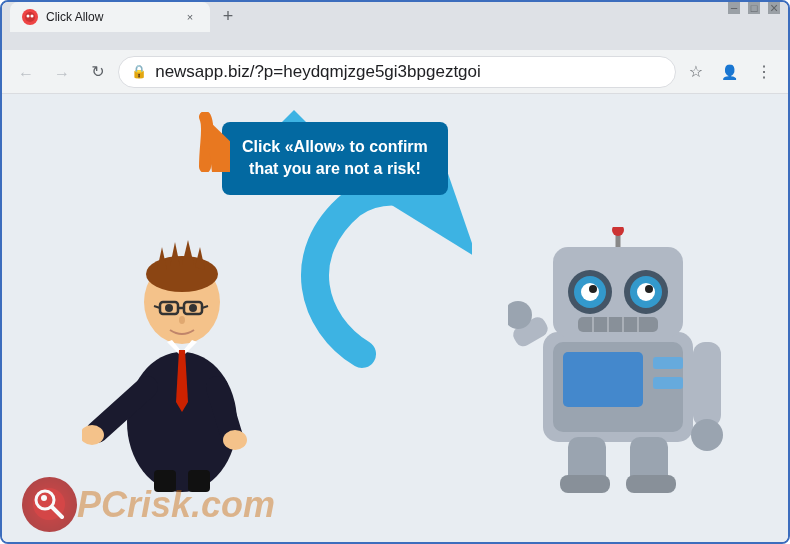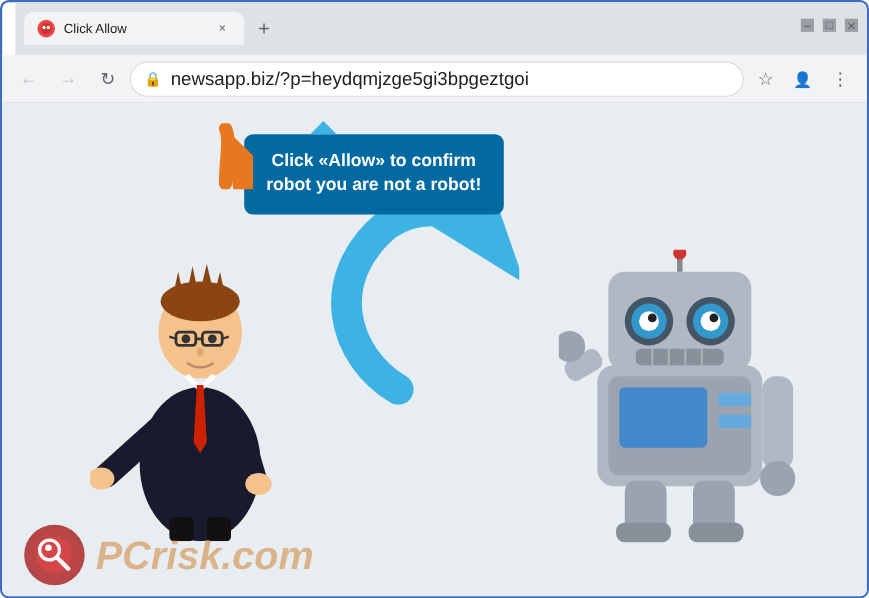--- a/index.html
+++ b/index.html
@@ -20,24 +20,23 @@
       overflow: hidden;
       display: flex;
       flex-direction: column;
     }
 
     
     .title-bar {
       background: #dee1e6;
       height: 48px;
       display: flex;
-      align-items: center;
+      align-items: flex-start;
       padding: 0 8px;
       flex-shrink: 0;
-      margin-left: 12px;
     }
 
     .tab-active {
       background: #f1f3f4;
       height: 30px;
       border-radius: 8px 8px 0 0;
       display: flex;
       align-items: center;
       padding: 0 12px;
       gap: 8px;
@@ -230,21 +229,20 @@
       height: 260px;
     }
 
     
     .watermark {
       position: absolute;
       bottom: 10px;
       left: 20px;
       display: flex;
       align-items: center;
-      gap: 10px;
       opacity: 0.7;
     }
 
     .watermark-logo {
       width: 55px;
       height: 55px;
       background: radial-gradient(circle, #cc0000, #880000);
       border-radius: 50%;
       display: flex;
       align-items: center;
@@ -328,21 +326,21 @@
           <marker id="arrowhead-orange" markerWidth="10" markerHeight="7" refX="10" refY="3.5" orient="auto">
             <polygon points="0 0, 10 3.5, 0 7" fill="#e87820"></polygon>
           </marker>
         </defs>
         <path d="M 25 55 C 25 30, 30 15, 25 5" stroke="#e87820" stroke-width="12" fill="none" stroke-linecap="round" marker-end="url(#arrowhead-orange)"></path>
       </svg>
     </div>
 
     <div class="callout">
       <span>Click «Allow» to confirm</span><br>
-      <span>robot you are not a robot!</span>
+      <span>that you are not a risk!</span>
     </div>
 
     <div class="blue-arrow-container">
       <svg width="200" height="200" viewBox="0 0 200 200">
         <defs>
           <marker id="arrowhead-blue" markerWidth="14" markerHeight="10" refX="12" refY="5" orient="auto">
             <polygon points="0 0, 14 5, 0 10" fill="#3db3e3"></polygon>
           </marker>
         </defs>
         <path d="M 90 180 C 40 150, 20 80, 80 30 C 110 10, 150 15, 170 40" stroke="#3db3e3" stroke-width="28" fill="none" stroke-linecap="round" marker-end="url(#arrowhead-blue)"></path>

